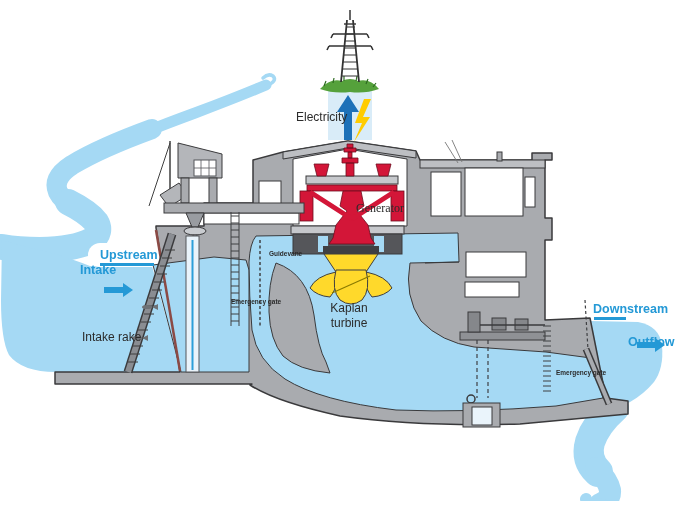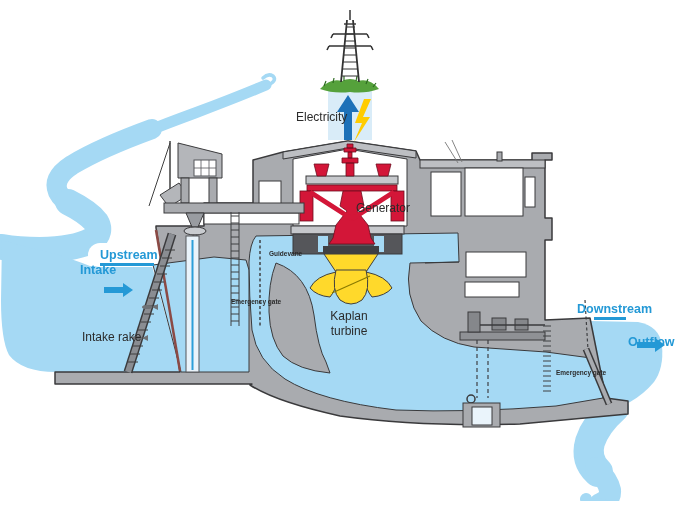--- a/index.html
+++ b/index.html
@@ -2,21 +2,21 @@
 <html><head>
 <meta charset="utf-8">
 <style>
   html,body{margin:0;padding:0;background:#fff;}
   #stage{position:relative;width:700px;height:501px;background:#ffffff;overflow:hidden;
          font-family:"Liberation Sans",sans-serif;}
   #scene{position:absolute;left:0;top:0;}
   .lbl{position:absolute;white-space:nowrap;color:#2b2b2b;font-size:12px;line-height:13px;}
   .lbl-blue{position:absolute;white-space:nowrap;color:#2499d6;font-weight:bold;font-size:12.5px;line-height:13px;}
   .lbl-tiny{position:absolute;white-space:nowrap;color:#2b2b2b;font-weight:bold;font-size:6.5px;line-height:7px;}
-  .two-line{white-space:normal;text-align:center;line-height:15px;margin-top:8px;}
+  .two-line{white-space:normal;text-align:center;line-height:15px;}
   .u-line{position:absolute;height:2.5px;background:#2499d6;}
 </style>
 </head>
 <body>
 
 <div id="stage">
 
 <svg id="scene" width="700" height="515" viewBox="0 0 700 515">
 
   <g>
@@ -179,29 +179,29 @@
     <rect x="104" y="287" width="19" height="6"></rect>
     <path d="M123,283 L123,297 L133,290 Z"></path>
   </g>
   <g fill="#2499D6">
     <rect x="637" y="342" width="18" height="6"></rect>
     <path d="M655,338 L655,352 L665,345 Z"></path>
   </g>
 </svg>
 
   <div class="lbl" style="left:296px;top:111px;">Electricity</div>
-  <div class="lbl" style="left:356px;top:202px;">Generator</div>
+  <div class="lbl" style="left:356px;top:202px;font-family:Liberation Serif, serif;">Generator</div>
   <div class="lbl two-line" style="left:318px;top:301px;width:62px;"><span>Kaplan</span><br><span>turbine</span></div>
 
   <div class="lbl-blue" style="left:100px;top:249px;">Upstream</div>
   <div class="u-line" style="left:100px;top:263px;width:54px;"></div>
 
   <div class="lbl-blue" style="left:80px;top:264px;">Intake</div>
   <div class="lbl" style="left:82px;top:331px;">Intake rake</div>
 
-  <div class="lbl-blue" style="left:577px;top:303px;">Downstream</div>
+  <div class="lbl-blue" style="left:593px;top:303px;">Downstream</div>
   <div class="u-line" style="left:594px;top:317px;width:32px;"></div>
   <div class="lbl-blue" style="left:602px;top:336px;margin-left:26px;">Outflow</div>
 
   <div class="lbl-tiny" style="left:269px;top:250px;">Guidevane</div>
   <div class="lbl-tiny" style="left:231px;top:298px;">Emergency gate</div>
   <div class="lbl-tiny" style="left:556px;top:369px;">Emergency gate</div>
 </div>
 
 </body></html>

